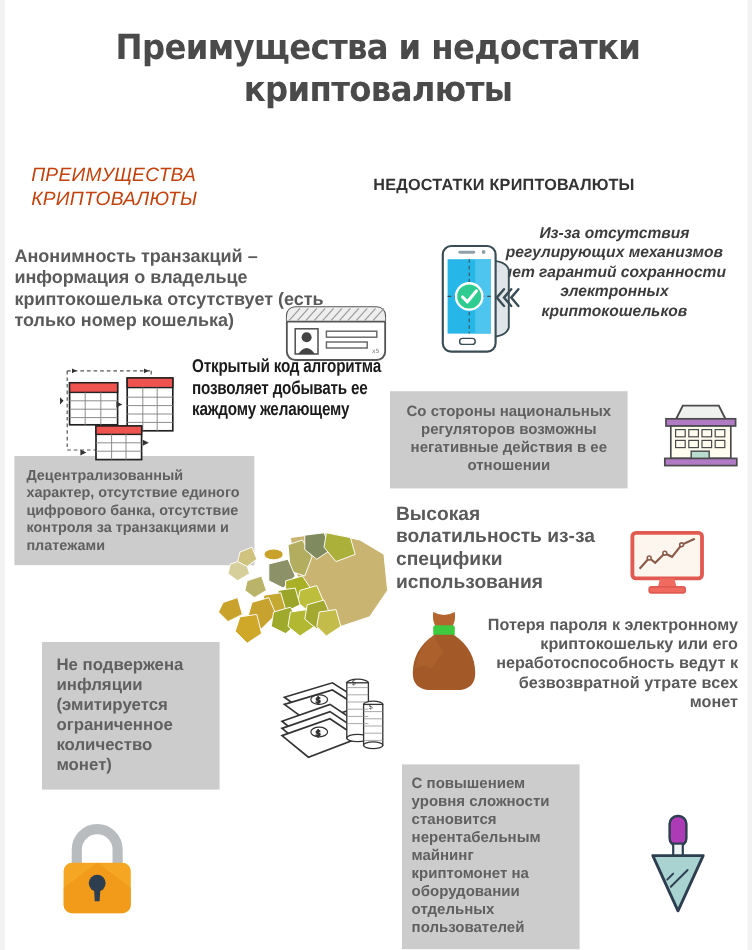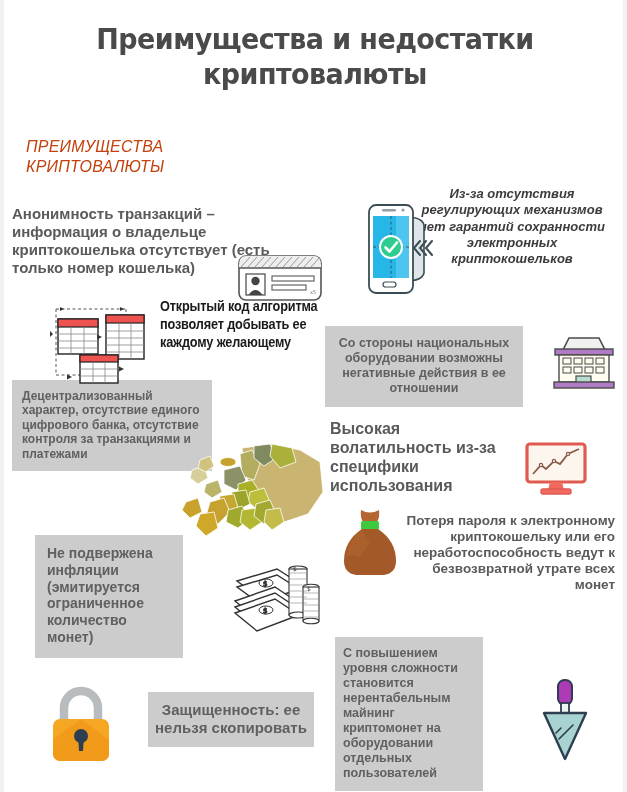--- a/index.html
+++ b/index.html
@@ -137,34 +137,34 @@
 <div class="page">
 
   <div class="edge-left"></div>
   <div class="edge-right"></div>
 
   <div class="title">Преимущества и недостатки криптовалюты</div>
 
   <div class="head-pros">
     ПРЕИМУЩЕСТВА<br>КРИПТОВАЛЮТЫ
   </div>
+  <div class="head-cons">НЕДОСТАТКИ КРИПТОВАЛЮТЫ</div>
 
   <div class="txt" id="b-anon">Анонимность транзакций  – информация о владельце криптокошелька отсутствует (есть только номер кошелька)</div>
 
   <div class="cond-txt" id="b-open">Открытый код алгоритма позволяет добывать ее каждому желающему</div>
 
   <div class="grey-box" id="b-decentr">Децентрализованный характер, отсутствие единого цифрового банка, отсутствие контроля за транзакциями и платежами</div>
 
   <div class="grey-box" id="b-inflation">Не подвержена инфляции (эмитируется ограниченное количество монет)</div>
 
-  <div class="grey-box" id="b-protect">Защищенность: ее нельзя скопировать</div>
 
   <div class="italic-txt" id="b-noreg">Из-за отсутствия регулирующих механизмов нет гарантий сохранности электронных криптокошельков</div>
 
-  <div class="grey-box" id="b-natreg">Со стороны национальных оборудовании возможны негативные действия в ее отношении</div>
+  <div class="grey-box" id="b-natreg">Со стороны национальных регуляторов возможны негативные действия в ее отношении</div>
 
   <div class="txt" id="b-volat">Высокая волатильность из-за специфики использования</div>
 
   <div class="txt" id="b-losspw">Потеря пароля к электронному криптокошельку или его неработоспособность ведут к безвозвратной утрате всех монет</div>
 
   <div class="grey-box" id="b-mining">С повышением уровня сложности становится нерентабельным майнинг криптомонет на оборудовании отдельных пользователей</div>
 
   <svg class="icon" id="ic-idcard" viewBox="0 0 84 46">
     <rect x="1" y="1" width="82" height="44" rx="7" fill="#fff" stroke="#555" stroke-width="1.6"></rect>
     <path d="M1 10 Q1 1 8 1 L76 1 Q83 1 83 10 L83 13 L1 13 Z" fill="#eee"></path>

